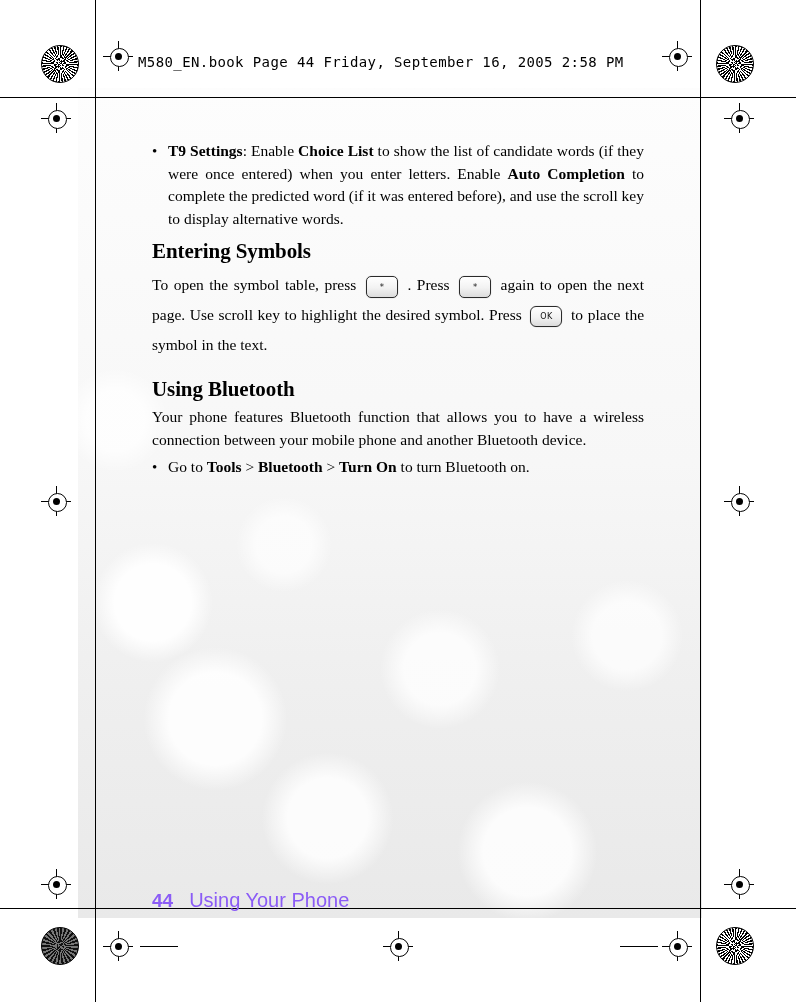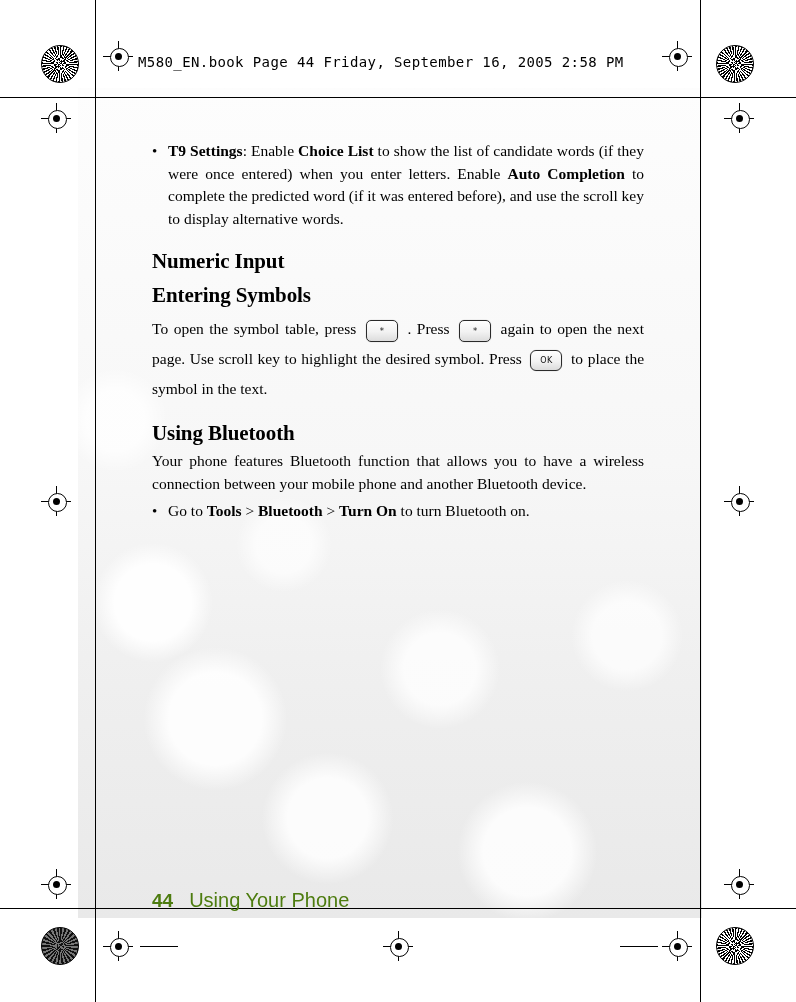--- a/index.html
+++ b/index.html
@@ -198,21 +198,21 @@
   }
 
   
   .footer {
     position: absolute;
     left: 152px;
     bottom: 90px;
     display: flex;
     align-items: baseline;
     gap: 16px;
-    color: #4d7c0f;
+    color: #8b5cf6;
   }
   .footer .pgno {
     font-family: "Liberation Sans", sans-serif;
     font-size: 19px;
     font-weight: bold;
   }
   .footer .ftxt {
     font-family: "Liberation Sans", sans-serif;
     font-size: 20px;
   }
@@ -308,21 +308,20 @@
 
   <div class="hdr">M580_EN.book  Page 44  Friday, September 16, 2005  2:58 PM</div>
 
   <div class="content">
 
     <div class="bullet-item">
       <span class="bd">•</span>
       <span class="btxt"><b>T9 Settings</b><span>: Enable </span><b>Choice List</b><span> to show the list of candidate words (if they were once entered) when you enter letters. Enable </span><b>Auto Completion</b><span> to complete the predicted word (if it was entered before), and use the scroll key to display alternative words.</span></span>
     </div>
 
-    <h2 class="sec">Numeric Input</h2>
 
     <h2 class="sec" style="margin-top:8px;">Entering Symbols</h2>
     <p class="para loose" style="margin-top:6px;">
       <span>To open the symbol table, press</span>
       <span class="key star">*</span>
       <span>. Press</span>
       <span class="key star">*</span>
       <span>again to open the next page. Use scroll key to highlight the desired symbol. Press</span>
       <span class="key ok">OK</span>
       <span>to place the symbol in the text.</span>

